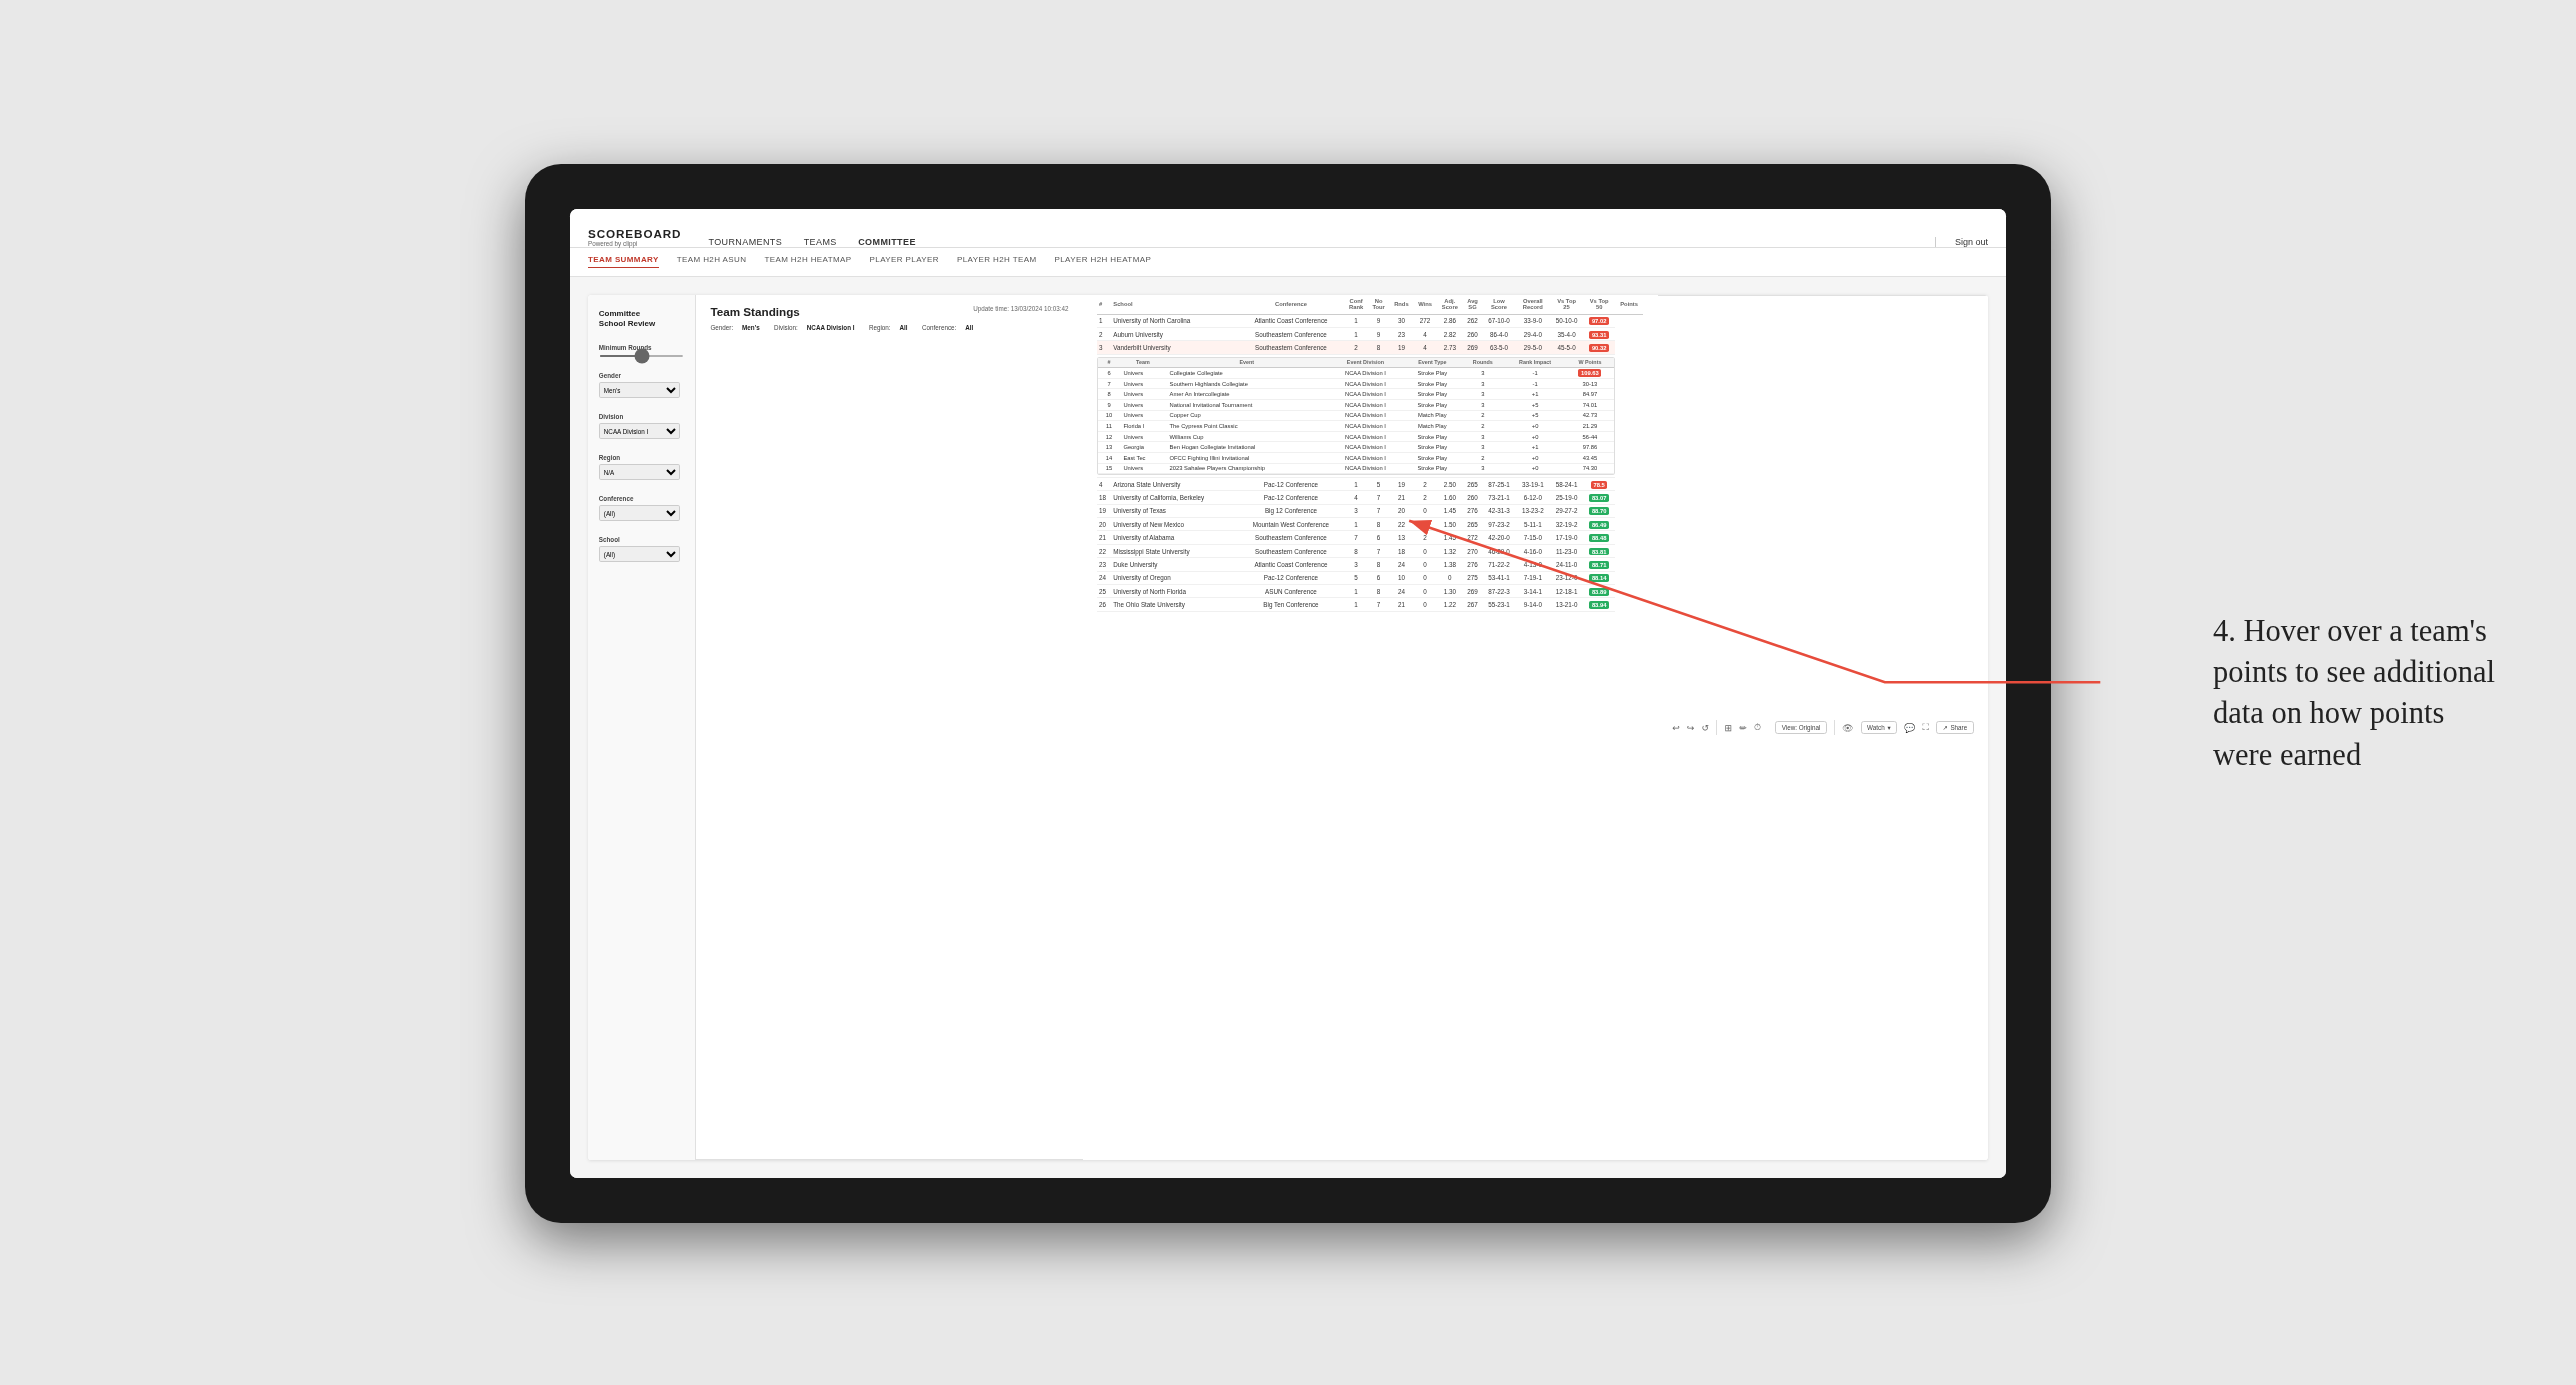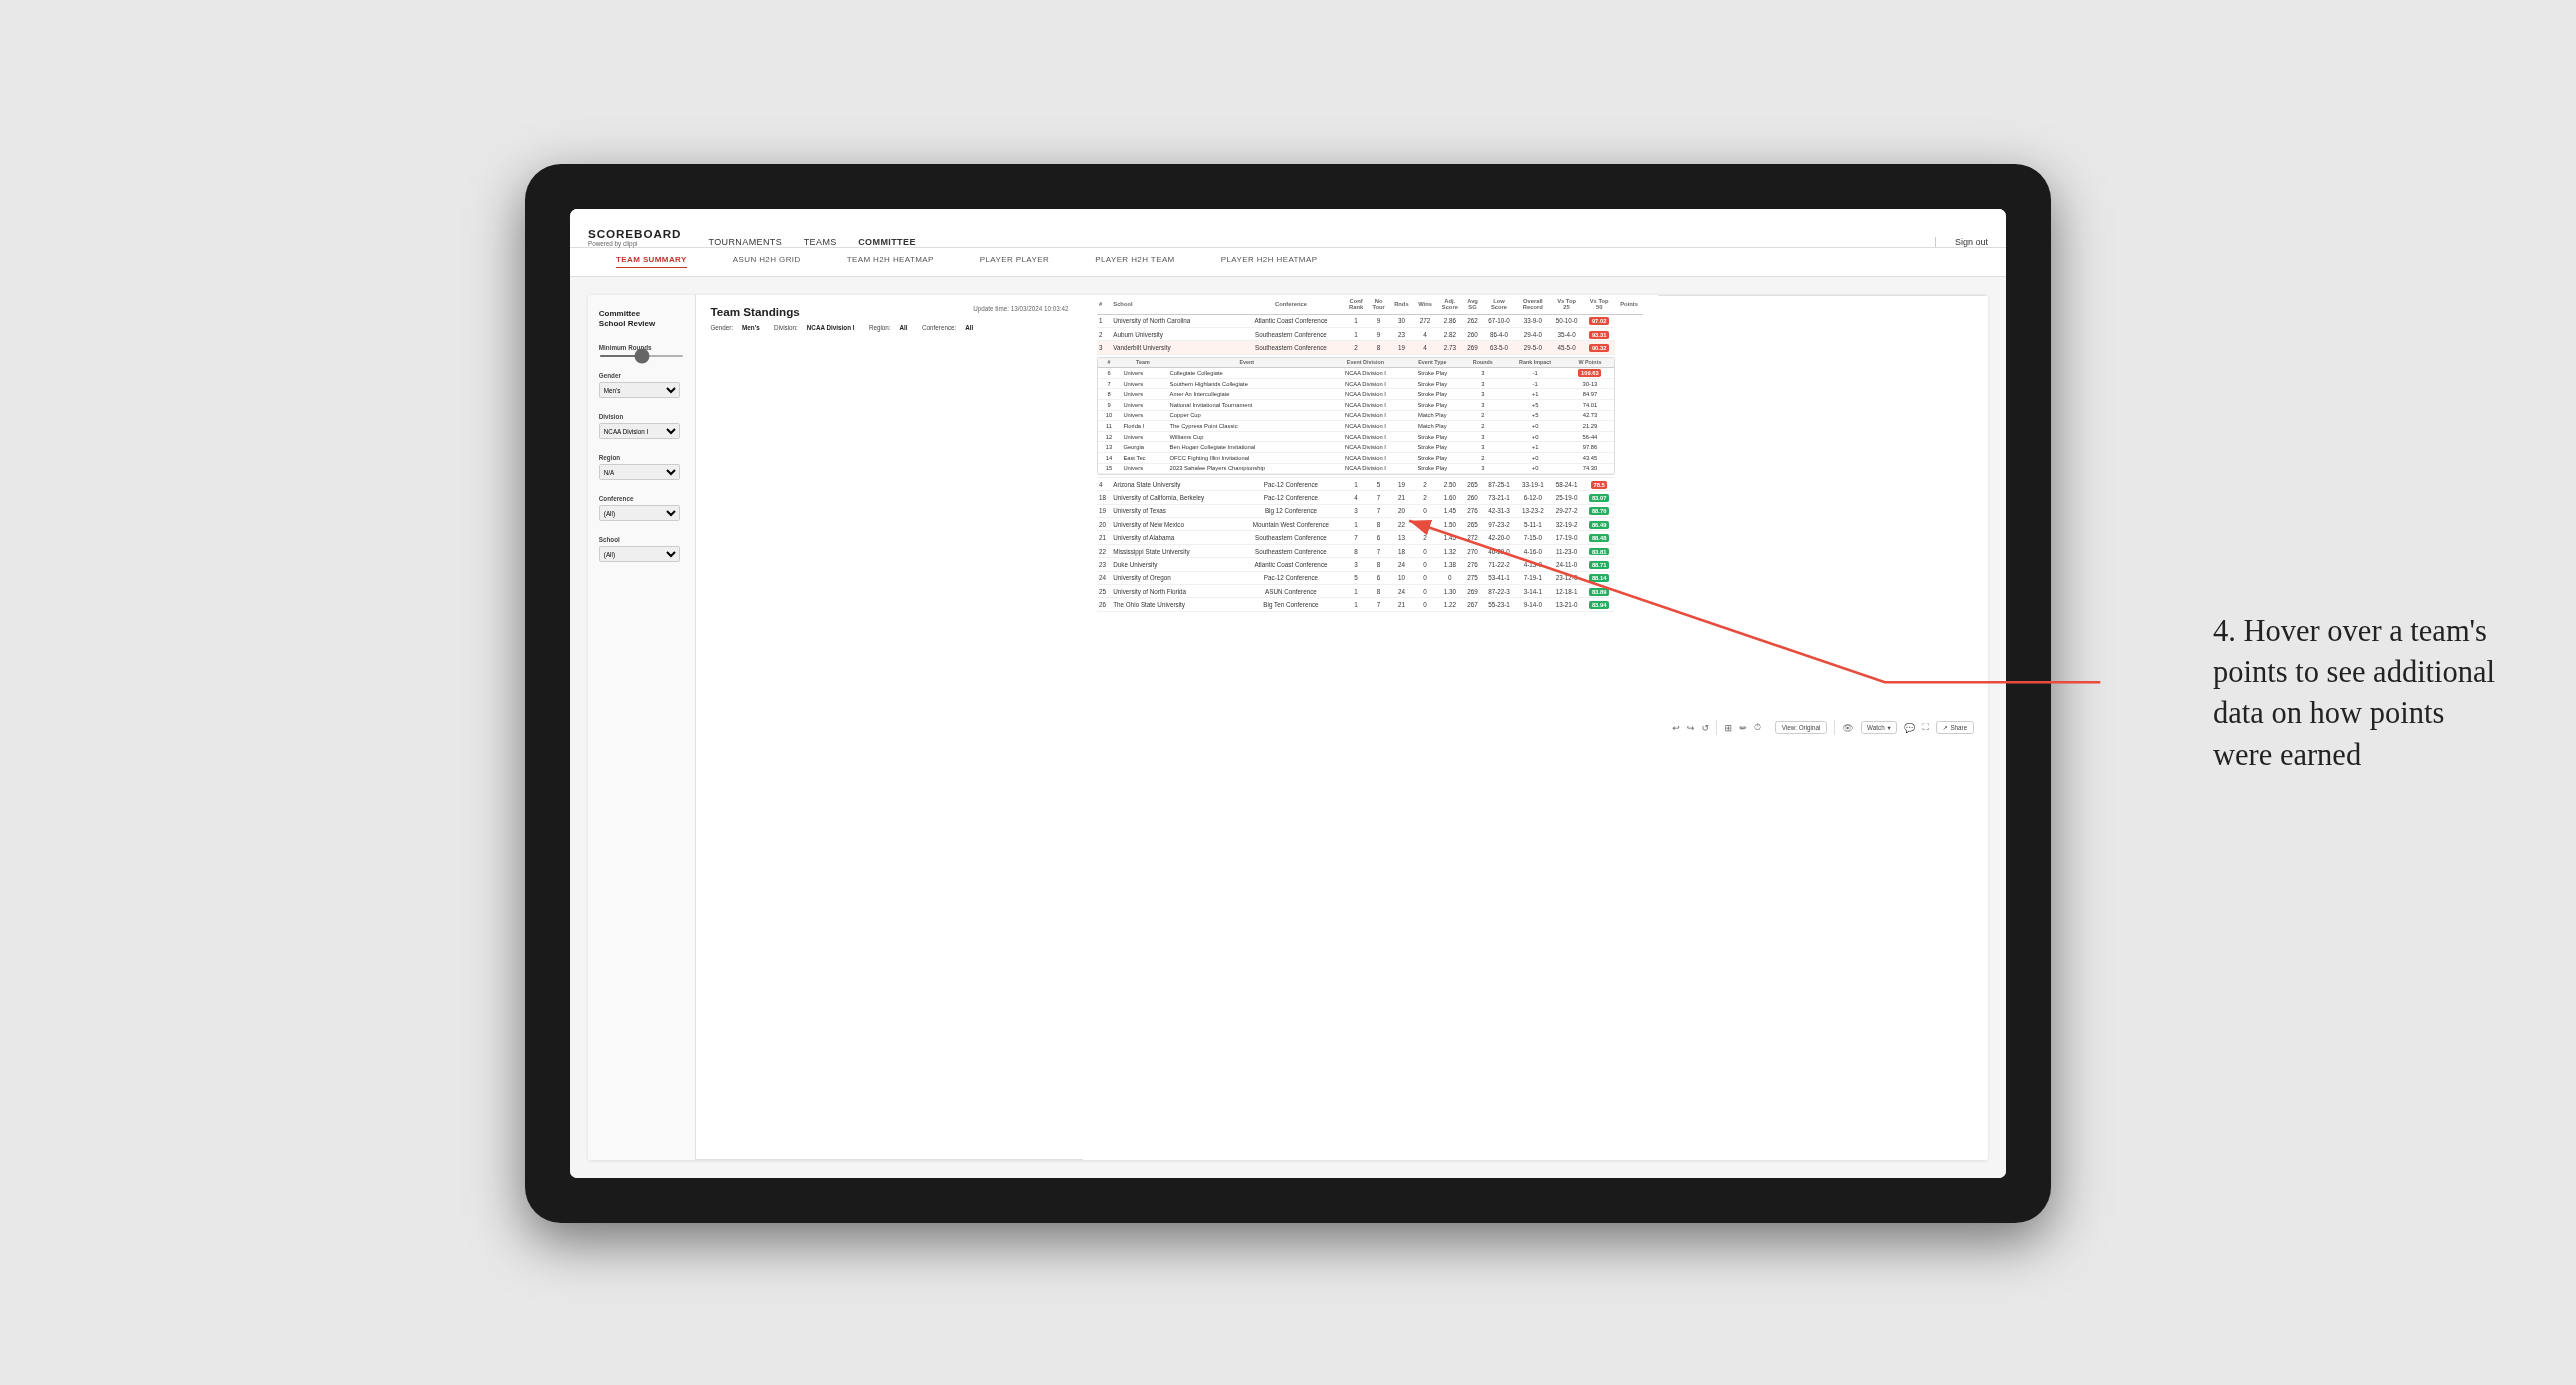--- a/index.html
+++ b/index.html
@@ -104,21 +104,20 @@
       gap: 18px;
     }
 
     .sub-nav-link {
       font-size: 8px;
       color: #555;
       cursor: pointer;
       text-decoration: none;
       letter-spacing: 0.4px;
       padding-bottom: 3.6px;
-      margin-left: 28px;
     }
 
     .sub-nav-link.active {
       color: #c0392b;
       font-weight: 700;
       border-bottom: 1.8px solid #c0392b;
     }
 
     
     .main-content {
@@ -386,21 +385,21 @@
       <div class="nav-links">
         <a class="nav-link">TOURNAMENTS</a>
         <a class="nav-link">TEAMS</a>
         <a class="nav-link active">COMMITTEE</a>
       </div>
       <span class="sign-out">Sign out</span>
     </div>
 
     <div class="sub-nav">
       <a class="sub-nav-link active">TEAM SUMMARY</a>
-      <a class="sub-nav-link">ASUN H2H GRID</a>
+      <a class="sub-nav-link">TEAM H2H ASUN</a>
       <a class="sub-nav-link">TEAM H2H HEATMAP</a>
       <a class="sub-nav-link">PLAYER PLAYER</a>
       <a class="sub-nav-link">PLAYER H2H TEAM</a>
       <a class="sub-nav-link">PLAYER H2H HEATMAP</a>
     </div>
 
     <div class="main-content">
       <div class="dashboard-panel">
 
         <div class="left-sidebar">

